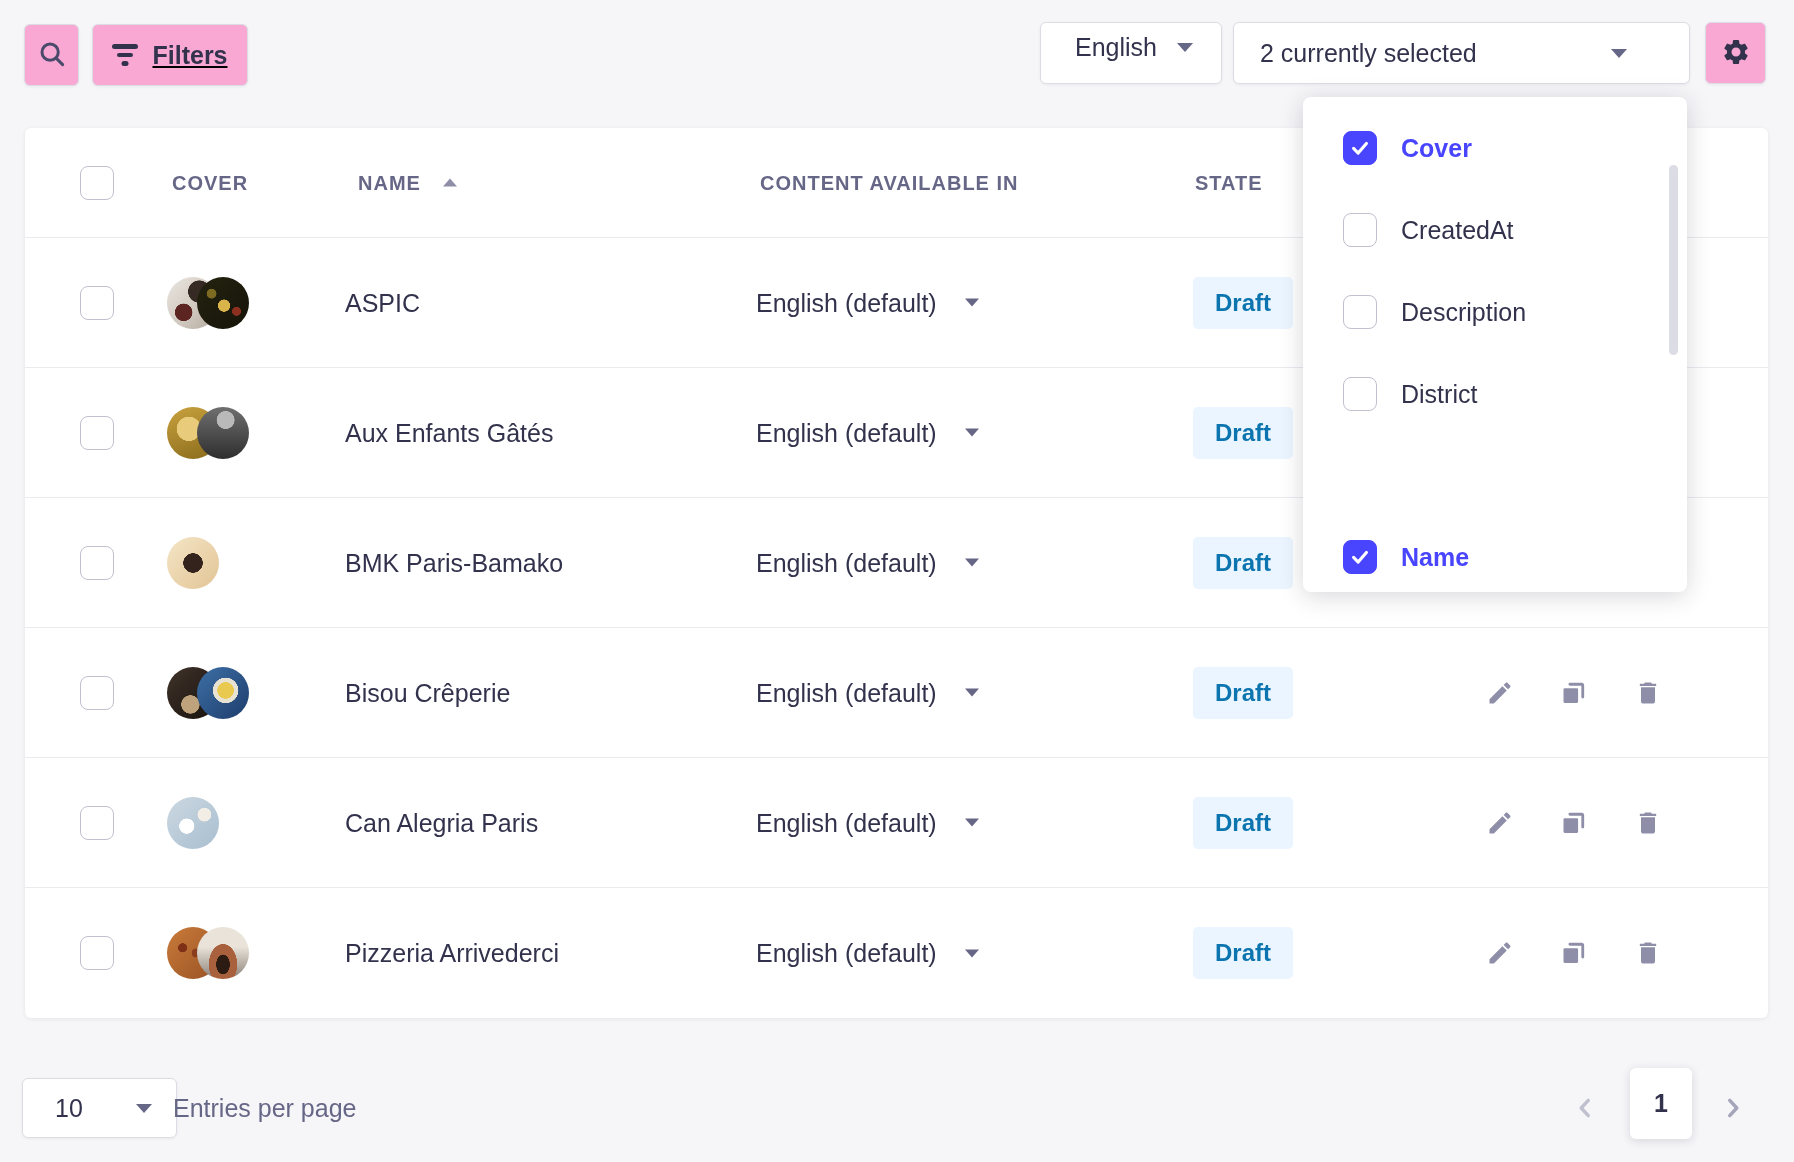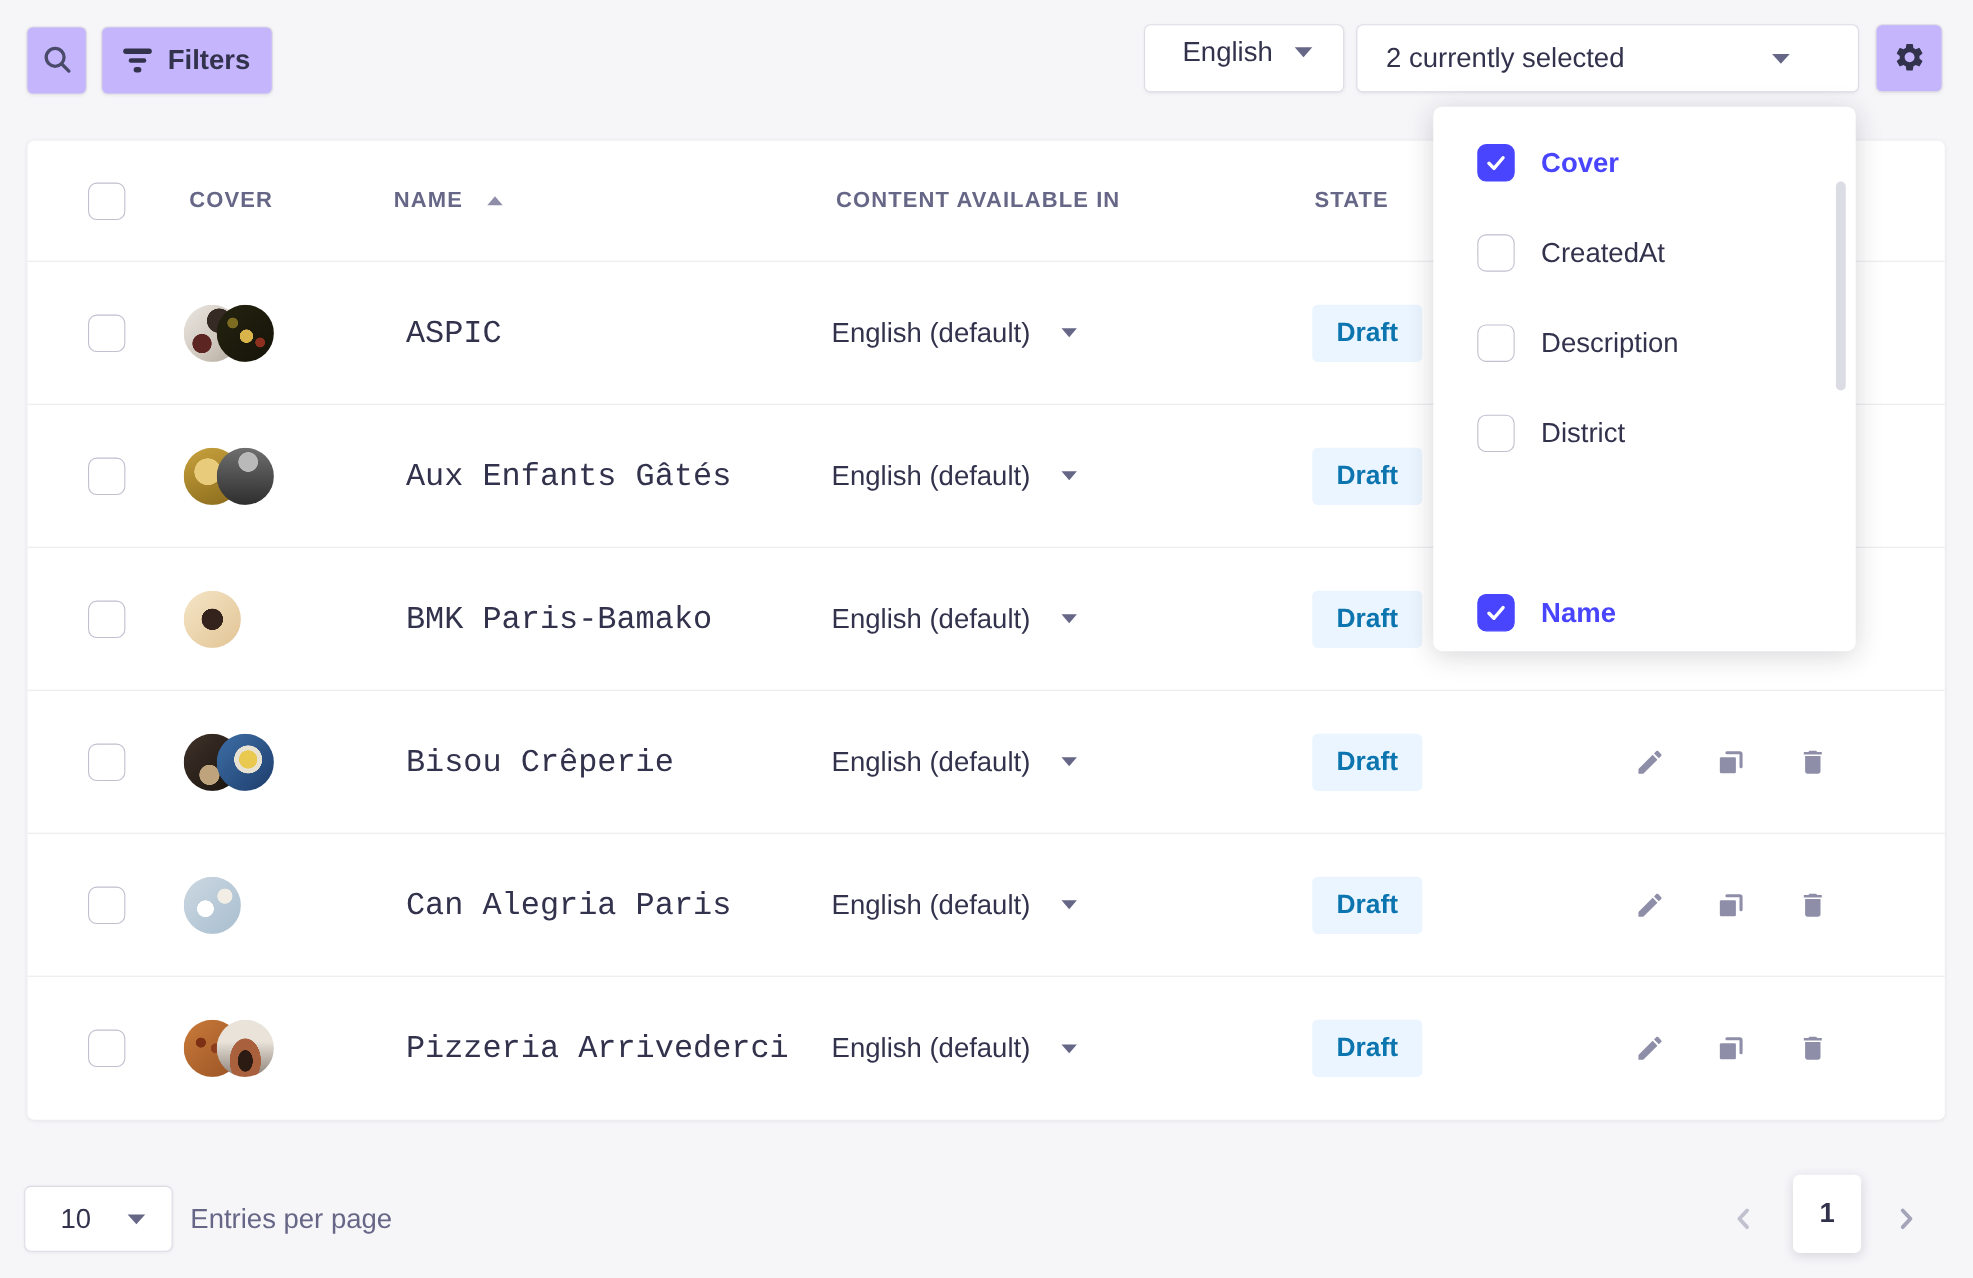--- a/index.html
+++ b/index.html
@@ -8,23 +8,23 @@
     font-family:"Liberation Sans", sans-serif;
     background:var(--bg, #f6f6f9);
     position:relative;
     overflow:hidden;
     color:var(--text-dark, #32324d);
   }
   .abs { position:absolute; }
 
   
   .btn {
-    background:#c4b5fd; border:1px solid var(--border,#dcdce4); border-radius:6px;
+    background:#f9a8d4; border:1px solid var(--border,#dcdce4); border-radius:6px;
     display:flex; align-items:center; justify-content:center;
-    box-shadow:0 1px 3px rgba(33,33,52,.06); cursor:pointer;
+    box-shadow:0 1px 3px rgba(33,33,52,.06); cursor:pointer;text-decoration:underline;
   }
   .search-btn { left:24px; top:24px; width:55px; height:62px; }
   .filters-btn { left:92px; top:24px; width:156px; height:62px; gap:14px; }
   .filters-btn .lbl { font-size:25px; font-weight:700; color:#32324d; }
   .filter-glyph { width:26px; height:22px; position:relative; }
   .filter-glyph i { position:absolute; left:50%; transform:translateX(-50%); height:4.5px; border-radius:3px; background:#32324d; display:block; }
   .filter-glyph i:nth-child(1){ top:0; width:26px; }
   .filter-glyph i:nth-child(2){ top:8.5px; width:16px; }
   .filter-glyph i:nth-child(3){ top:17px; width:7px; }
 
@@ -75,21 +75,21 @@
   .av-r1b { background:radial-gradient(circle at 52% 55%, #d9b44a 0 15%, transparent 16%),radial-gradient(circle at 28% 32%, #7c6b20 0 9%, transparent 10%),radial-gradient(circle at 76% 66%, #8d3020 0 8%, transparent 9%),linear-gradient(135deg,#24220f,#161409); }
   .av-r2a { background:radial-gradient(circle at 42% 42%, #e9cb7c 0 28%, transparent 29%),linear-gradient(160deg,#c9a23e,#8a6b1c); }
   .av-r2b { background:radial-gradient(circle at 55% 25%, #b9b9b9 0 18%, transparent 19%),linear-gradient(to bottom,#6f6f6f,#2e2e2e); }
   .av-r3  { background:radial-gradient(circle at 50% 50%, #33231c 0 26%, transparent 27%),radial-gradient(circle at 44% 44%, #a2442e 0 9%, transparent 10%),linear-gradient(135deg,#f4e5c6,#e2c495); }
   .av-r4a { background:radial-gradient(circle at 45% 72%, #bfa37d 0 19%, transparent 20%),linear-gradient(135deg,#40332a,#17110d); }
   .av-r4b { background:radial-gradient(circle at 55% 45%, #e9c94f 0 20%, #e8e2d3 21% 31%, transparent 32%),linear-gradient(135deg,#3d6fa6,#1e3d6c); }
   .av-r5  { background:radial-gradient(circle at 38% 56%, #ffffff 0 17%, transparent 18%),radial-gradient(circle at 72% 34%, #f2eee5 0 13%, transparent 14%),radial-gradient(circle at 40% 56%, #c0603c 0 6%, transparent 7%),linear-gradient(135deg,#ccd8e1,#a8bed0); }
   .av-r6a { background:radial-gradient(circle at 56% 50%, #8c3d1d 0 11%, transparent 12%),radial-gradient(circle at 30% 40%, #7e3016 0 9%, transparent 10%),linear-gradient(135deg,#ca7b3a,#985224); }
   .av-r6b { background:radial-gradient(ellipse at 50% 72%, #2c1b13 0 18%, #a9603c 19% 38%, transparent 39%),linear-gradient(to bottom,#e9e3da 0 38%,#8b8077); }
 
-  .cell-name { position:absolute; left:344px; top:50%; transform:translateY(-50%); font-size:29px; color:#32324d;font-family:Liberation Mono, monospace; }
+  .cell-name { position:absolute; left:320px; top:50%; transform:translateY(-50%); font-size:25px; color:#32324d; }
   .cell-locale { position:absolute; left:731px; top:50%; transform:translateY(-50%); display:flex; align-items:center; gap:28px; font-size:25px; color:#32324d; cursor:pointer; }
   .cell-locale .caret-down { border-left-width:7px; border-right-width:7px; border-top-width:8px; }
   .badge {
     position:absolute; left:1168px; top:50%; transform:translateY(-50%);
     background:var(--draft-bg,#eaf5ff); color:var(--draft-text,#0c75af);
     font-size:24px; font-weight:700; border-radius:5px; padding:12px 22px;
   }
   .actions { position:absolute; left:1460px; top:50%; transform:translateY(-50%); display:flex; gap:44px; align-items:center; }
   .icon-btn { width:30px; height:30px; display:flex; align-items:center; justify-content:center; cursor:pointer; background:none; border:none; }
   .icon-btn svg { width:28px; height:28px; fill:#8e8ea9; }
@@ -98,21 +98,21 @@
   .panel {
     left:1303px; top:97px; width:384px; height:495px; z-index:20;
     background:#fff; border-radius:8px; box-shadow:0 4px 24px rgba(33,33,52,.18);
   }
   .p-item { position:absolute; left:0; width:100%; height:70px; display:flex; align-items:center; gap:24px; padding-left:40px; cursor:pointer; }
   .p-item .plbl { font-size:25px; color:#32324d; }
   .p-item.checked .plbl { color:var(--primary,#4945ff); font-weight:700; }
   .p-scroll { position:absolute; right:9px; top:68px; width:9px; height:190px; border-radius:5px; background:#dcdce4; cursor:pointer; }
 
   
-  .pagesize-select { left:22px; top:1078px; width:135px; height:60px; padding:0 24px 0 32px; }
+  .pagesize-select { left:22px; top:1078px; width:155px; height:60px; padding:0 24px 0 32px; }
   .entries-label { left:173px; top:1078px; height:60px; display:flex; align-items:center; font-size:25px; color:var(--text-gray,#666687); }
   .chev { width:34px; height:34px; background:none; border:none; cursor:pointer; display:flex; align-items:center; justify-content:center; }
   .chev svg { width:26px; height:26px; fill:none; stroke-width:3.2; stroke-linecap:round; stroke-linejoin:round; }
   .chev-prev { left:1568px; top:1091px; } .chev-prev svg { stroke:#c0c0cf; }
   .chev-next { left:1716px; top:1091px; } .chev-next svg { stroke:#a5a5ba; }
   .page-card {
     left:1630px; top:1068px; width:62px; height:71px; background:#fff; border-radius:6px;
     box-shadow:0 2px 10px rgba(33,33,52,.15); display:flex; align-items:center; justify-content:center;
     font-size:25px; font-weight:700; color:#32324d; cursor:pointer;
   }

